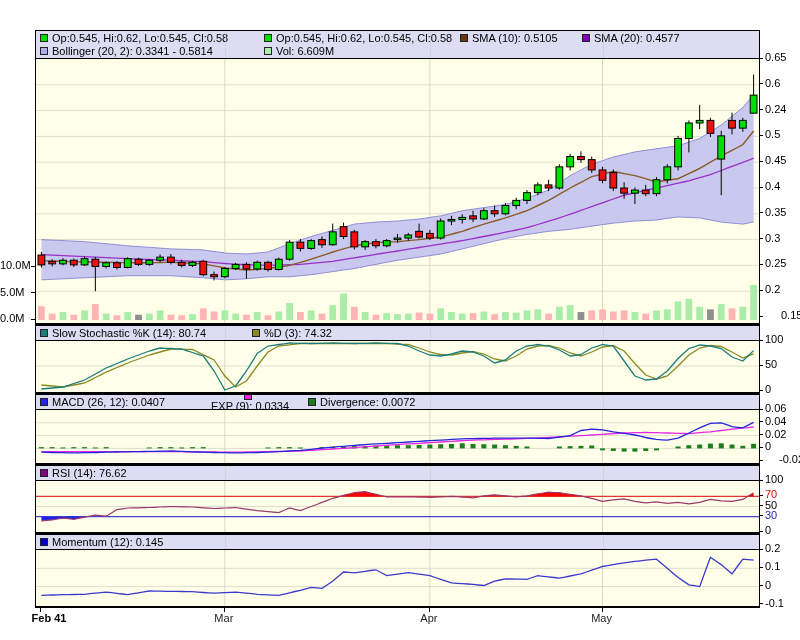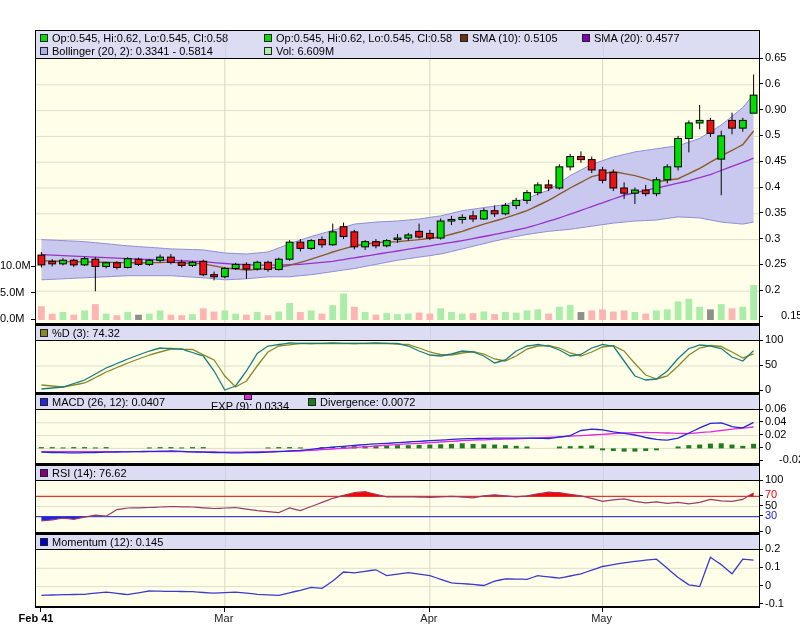--- a/index.html
+++ b/index.html
@@ -279,20 +279,24 @@
           <rect x="692.6268656716418" y="61.403999999999996" width="6.8" height="7.740000000000009" fill="#ee1111" stroke="#000" stroke-width="1"></rect>
           <line x1="706.8179104477612" y1="58.824" x2="706.8179104477612" y2="72.756" stroke="#000000" stroke-width="1"></line>
           <rect x="703.4179104477612" y="61.403999999999996" width="6.8" height="7.740000000000009" fill="#00dd00" stroke="#000" stroke-width="1"></rect>
           <line x1="717.6089552238806" y1="15.480000000000015" x2="717.6089552238806" y2="54.17999999999999" stroke="#000000" stroke-width="1"></line>
           <rect x="714.2089552238806" y="36.12000000000003" width="6.8" height="18.05999999999996" fill="#00dd00" stroke="#000" stroke-width="1"></rect>
         </g>
       </svg>
     <div class="sep"></div>
     <div class="legend" id="leg-stochastic" style="height:15px">
         <div class="lrow">
+          <div class="litem" style="width: 212px;">
+            <div class="sw" style="background: rgb(29, 125, 125);"></div>
+            <span>Slow Stochastic %K (14): 80.74</span>
+          </div>
           <div class="litem" style="margin-right: 18px;">
             <div class="sw" style="background: rgb(138, 138, 37);"></div>
             <span>%D (3): 74.32</span>
           </div>
         </div>
         <div class="vgrid" style="left: 188.848px;"></div>
         <div class="vgrid" style="left: 393.878px;"></div>
         <div class="vgrid" style="left: 566.534px;"></div>
       </div>
     <svg id="plot-stochastic" width="723" height="51">
@@ -435,21 +439,21 @@
         <line x1="393.8776119402985" y1="0" x2="393.8776119402985" y2="56" stroke="#d6d6c6" stroke-width="1"></line>
         <line x1="566.5343283582089" y1="0" x2="566.5343283582089" y2="56" stroke="#d6d6c6" stroke-width="1"></line>
         <polyline points="5.4,45.4 10.8,45.2 16.2,45.0 21.6,44.8 27.0,44.7 32.4,44.6 37.8,44.5 43.2,44.4 48.6,44.3 54.0,43.7 59.4,43.2 64.8,42.6 70.1,42.1 75.5,42.7 80.9,43.4 86.3,44.0 91.7,44.7 97.1,43.7 102.5,42.8 107.9,41.9 113.3,41.0 118.7,41.1 124.1,41.2 129.5,41.3 134.9,41.4 140.3,41.4 145.7,41.5 151.1,41.6 156.5,41.7 161.9,42.1 167.3,42.5 172.7,42.8 178.1,43.2 183.5,42.9 188.8,42.6 194.2,42.4 199.6,42.1 205.0,42.6 210.4,43.2 215.8,43.7 221.2,44.3 226.6,44.6 232.0,44.8 237.4,45.1 242.8,45.4 248.2,44.1 253.6,42.8 259.0,41.5 264.4,40.3 269.8,38.8 275.2,37.3 280.6,37.9 286.0,38.4 291.4,34.8 296.8,31.1 302.2,26.5 307.5,22.0 312.9,22.4 318.3,22.9 323.7,22.1 329.1,21.3 334.5,20.5 339.9,19.8 345.3,22.7 350.7,25.6 356.1,24.9 361.5,24.2 366.9,23.4 372.3,22.7 377.7,23.4 383.1,24.2 388.5,24.9 393.9,25.6 399.3,27.5 404.7,29.3 410.1,31.1 415.5,32.9 420.9,33.3 426.3,33.7 431.6,34.0 437.0,34.4 442.4,35.0 447.8,35.5 453.2,33.3 458.6,31.1 464.0,30.0 469.4,28.9 474.8,29.0 480.2,29.1 485.6,29.2 491.0,29.3 496.4,27.5 501.8,25.6 507.2,26.3 512.6,26.9 518.0,27.5 523.4,28.2 528.8,27.1 534.2,26.0 539.6,24.9 545.0,23.8 550.3,22.0 555.7,20.1 561.1,18.3 566.5,16.5 571.9,15.6 577.3,14.6 582.7,13.7 588.1,12.8 593.5,12.1 598.9,11.4 604.3,10.8 609.7,10.1 615.1,9.6 620.5,9.2 625.9,13.7 631.3,18.3 636.7,22.9 642.1,27.5 647.5,31.1 652.9,34.8 658.3,35.7 663.7,36.6 669.0,22.0 674.4,7.3 679.8,11.0 685.2,14.6 690.6,19.2 696.0,23.8 701.4,16.5 706.8,9.2 712.2,9.6 717.6,10.1" fill="none" stroke="#3a3acc" stroke-width="1.3"></polyline>
       </svg>
   </div>
 <div class="tick" style="left: 759px; top: 57.5px; width: 4px; height: 1px;"></div>
     <div class="ylab" style="left: 765px; top: 52px; color: rgb(0, 0, 0);">0.65</div>
     <div class="tick" style="left: 759px; top: 83.3px; width: 4px; height: 1px;"></div>
     <div class="ylab" style="left: 765px; top: 77.8px; color: rgb(0, 0, 0);">0.6</div>
     <div class="tick" style="left: 759px; top: 109.1px; width: 4px; height: 1px;"></div>
-    <div class="ylab" style="left: 765px; top: 103.6px; color: rgb(0, 0, 0);">0.90</div>
+    <div class="ylab" style="left: 765px; top: 103.6px; color: rgb(0, 0, 0);">0.24</div>
     <div class="tick" style="left: 759px; top: 134.9px; width: 4px; height: 1px;"></div>
     <div class="ylab" style="left: 765px; top: 129.4px; color: rgb(0, 0, 0);">0.5</div>
     <div class="tick" style="left: 759px; top: 160.7px; width: 4px; height: 1px;"></div>
     <div class="ylab" style="left: 765px; top: 155.2px; color: rgb(0, 0, 0);">0.45</div>
     <div class="tick" style="left: 759px; top: 186.5px; width: 4px; height: 1px;"></div>
     <div class="ylab" style="left: 765px; top: 181px; color: rgb(0, 0, 0);">0.4</div>
     <div class="tick" style="left: 759px; top: 212.3px; width: 4px; height: 1px;"></div>
     <div class="ylab" style="left: 765px; top: 206.8px; color: rgb(0, 0, 0);">0.35</div>
     <div class="tick" style="left: 759px; top: 238.1px; width: 4px; height: 1px;"></div>
     <div class="ylab" style="left: 765px; top: 232.6px; color: rgb(0, 0, 0);">0.3</div>
@@ -493,20 +497,20 @@
     <div class="ylab" style="left: 765px; top: 525px; color: rgb(0, 0, 0);">0</div>
     <div class="tick" style="left: 759px; top: 548.5px; width: 4px; height: 1px;"></div>
     <div class="ylab" style="left: 765px; top: 543px; color: rgb(0, 0, 0);">0.2</div>
     <div class="tick" style="left: 759px; top: 566.8px; width: 4px; height: 1px;"></div>
     <div class="ylab" style="left: 765px; top: 561.3px; color: rgb(0, 0, 0);">0.1</div>
     <div class="tick" style="left: 759px; top: 585.1px; width: 4px; height: 1px;"></div>
     <div class="ylab" style="left: 765px; top: 579.6px; color: rgb(0, 0, 0);">0</div>
     <div class="tick" style="left: 759px; top: 603.4px; width: 4px; height: 1px;"></div>
     <div class="ylab" style="left: 765px; top: 597.9px; color: rgb(0, 0, 0);">-0.1</div>
     <div class="tick" style="left: 40.4px; top: 608px; width: 1px; height: 4px;"></div>
-    <div class="xlab" style="left: 14px; top: 612px; width: 44px; font-weight: bold; color: rgb(0, 0, 0);">Feb 41</div>
+    <div class="xlab" style="left: 27px; top: 612px; width: 44px; font-weight: bold; color: rgb(0, 0, 0);">Feb 41</div>
     <div class="tick" style="left: 223.848px; top: 608px; width: 1px; height: 4px;"></div>
     <div class="xlab" style="left: 201.848px; top: 612px; width: 44px;">Mar</div>
     <div class="tick" style="left: 428.878px; top: 608px; width: 1px; height: 4px;"></div>
     <div class="xlab" style="left: 406.878px; top: 612px; width: 44px;">Apr</div>
     <div class="tick" style="left: 601.534px; top: 608px; width: 1px; height: 4px;"></div>
     <div class="xlab" style="left: 579.534px; top: 612px; width: 44px;">May</div>
   </div>
 
 </body></html>

